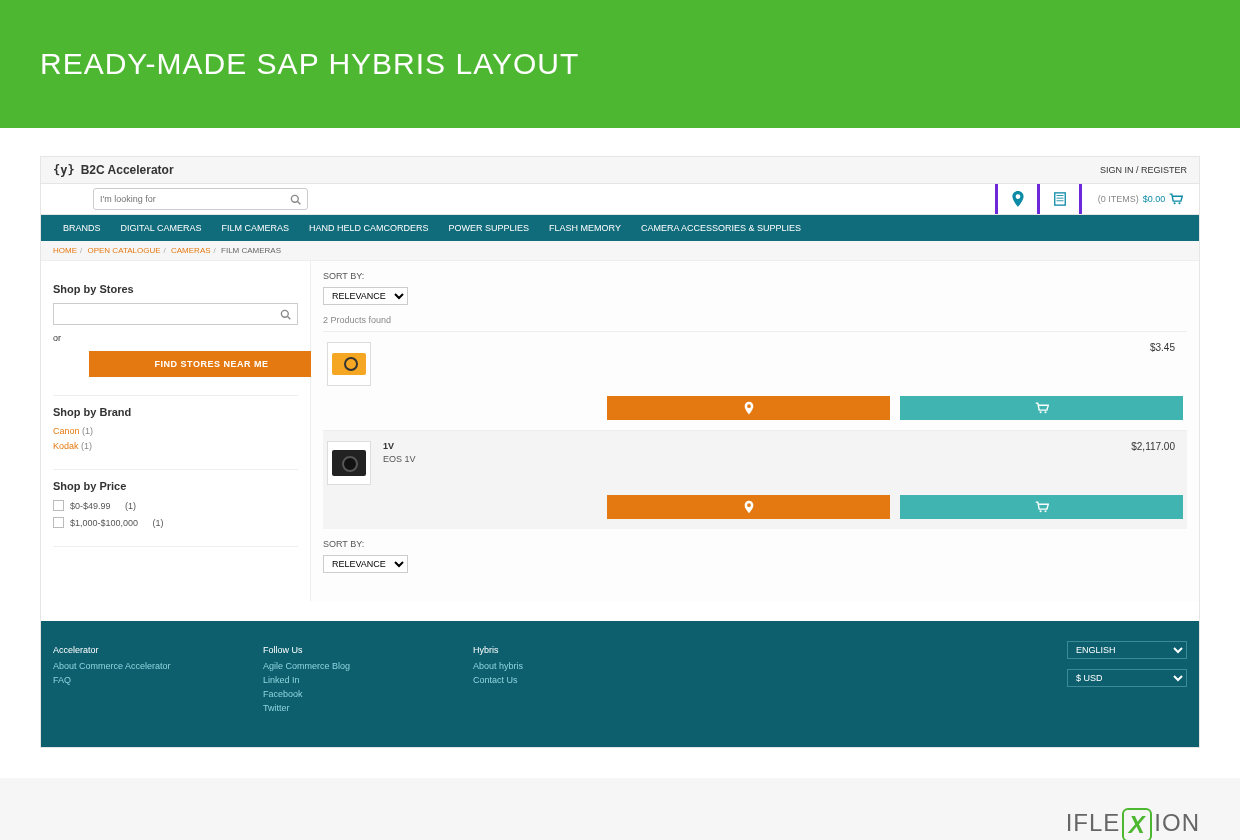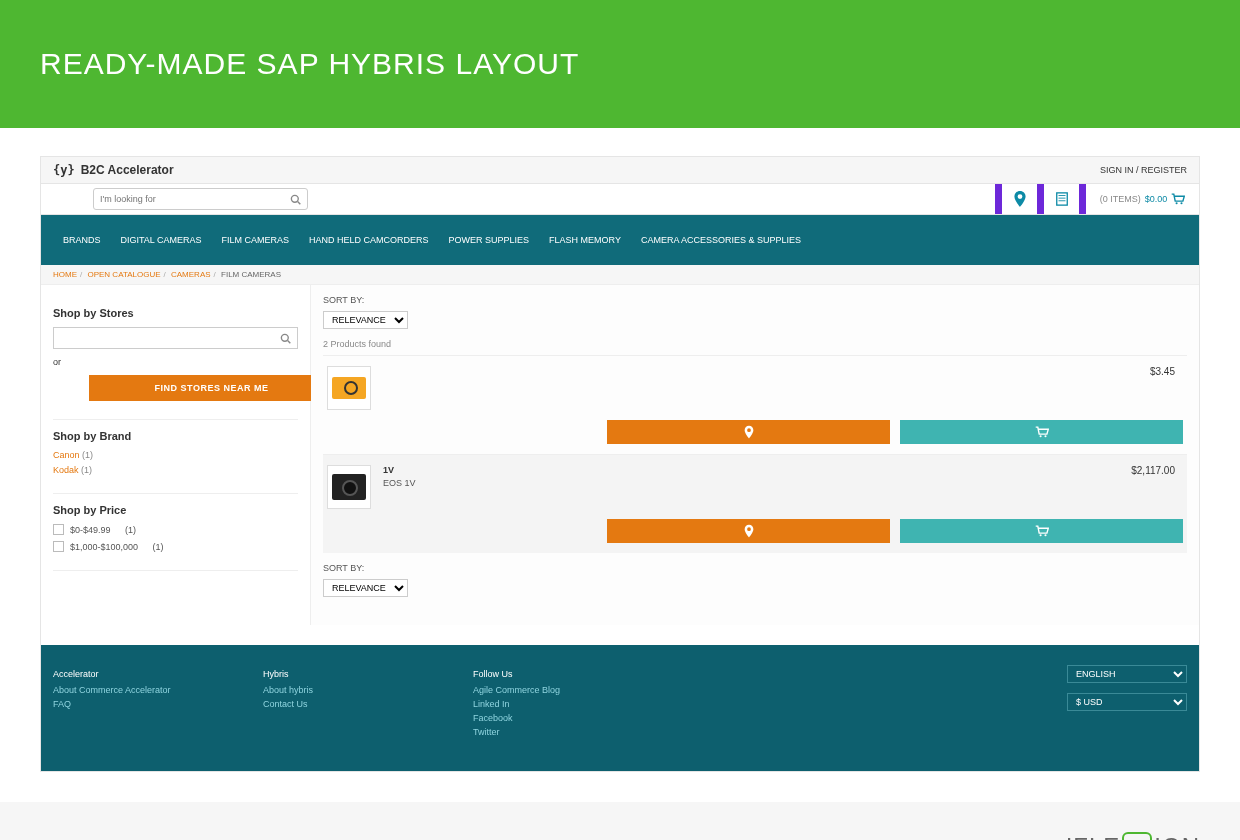--- a/index.html
+++ b/index.html
@@ -9,23 +9,23 @@
   .store { border: 1px solid #e5e5e5; background: #fff; font-size: 10px; color: #333; position: relative; }
   .topbar { display: flex; align-items: center; justify-content: space-between; padding: 6px 12px; background: #f6f6f6; border-bottom: 1px solid #e5e5e5; }
   .logo { display: flex; align-items: center; gap: 6px; font-weight: bold; font-size: 12px; color: #333; }
   .logo .bracket { font-family: monospace; font-weight: bold; }
   .signin { font-size: 9px; color: #333; }
   .utilbar { display: flex; align-items: stretch; background: #fff; border-bottom: 1px solid #e5e5e5; }
   .search-wrap { flex: 1; padding: 4px 12px; }
   .search { display: flex; align-items: center; border: 1px solid #ccc; border-radius: 3px; height: 22px; width: 215px; padding: 0 6px; background: #fff; margin-left: 40px; }
   .search input { flex: 1; border: none; outline: none; font-size: 9px; color: #888; background: transparent; }
   .util-right { display: flex; align-items: stretch; }
-  .util-cell { display: flex; align-items: center; justify-content: center; border-left: 7px solid #6d28d9; width: 42px; }
+  .util-cell { display: flex; align-items: center; justify-content: center; border-left: 3px solid #6d28d9; width: 42px; }
   .util-cell.wide { width: 120px; font-size: 9px; color: #0d8aa6; gap: 4px; }
-  .navbar { background: #106b7a; color: #fff; display: flex; padding: 12px 12px; }
+  .navbar { background: #106b7a; color: #fff; display: flex; padding: 0 12px; }
   .navbar a { color: #fff; text-decoration: none; font-size: 9px; padding: 8px 10px; display: inline-block; }
   .breadcrumb { background: #f6f6f6; padding: 5px 12px; font-size: 8px; color: #888; border-bottom: 1px solid #eee; }
   .breadcrumb a { color: #e47911; text-decoration: none; }
   .breadcrumb .sep { color: #aaa; margin: 0 3px; }
   .content { display: flex; min-height: 340px; }
   .sidebar { width: 270px; padding: 12px; border-right: 1px solid #eee; }
   .facet-title { font-size: 11px; font-weight: bold; margin: 10px 0 8px; color: #333; }
   .store-search { display: flex; align-items: center; border: 1px solid #ccc; height: 22px; padding: 0 6px; margin-bottom: 8px; }
   .store-search input { flex: 1; border: none; outline: none; font-size: 9px; background: transparent; }
   .or { font-size: 9px; margin: 4px 0 8px; }
@@ -237,31 +237,31 @@
       </main>
     </div>
 
     <footer class="footer">
       <div class="col">
         <div class="head">Accelerator</div>
         <div>About Commerce Accelerator</div>
         <div>FAQ</div>
       </div>
       <div class="col">
-        <div class="head">Hybris</div>
-        <div>About hybris</div>
-        <div>Contact Us</div>
-      </div>
-      <div class="col">
         <div class="head">Follow Us</div>
         <div>Agile Commerce Blog</div>
         <div>Linked In</div>
         <div>Facebook</div>
         <div>Twitter</div>
       </div>
+      <div class="col">
+        <div class="head">Hybris</div>
+        <div>About hybris</div>
+        <div>Contact Us</div>
+      </div>
       <div class="right">
         <select><option>ENGLISH</option></select>
         <select><option>$ USD</option></select>
       </div>
     </footer>
 
   </div>
 </div>
 
 <div class="bottom-brand">

